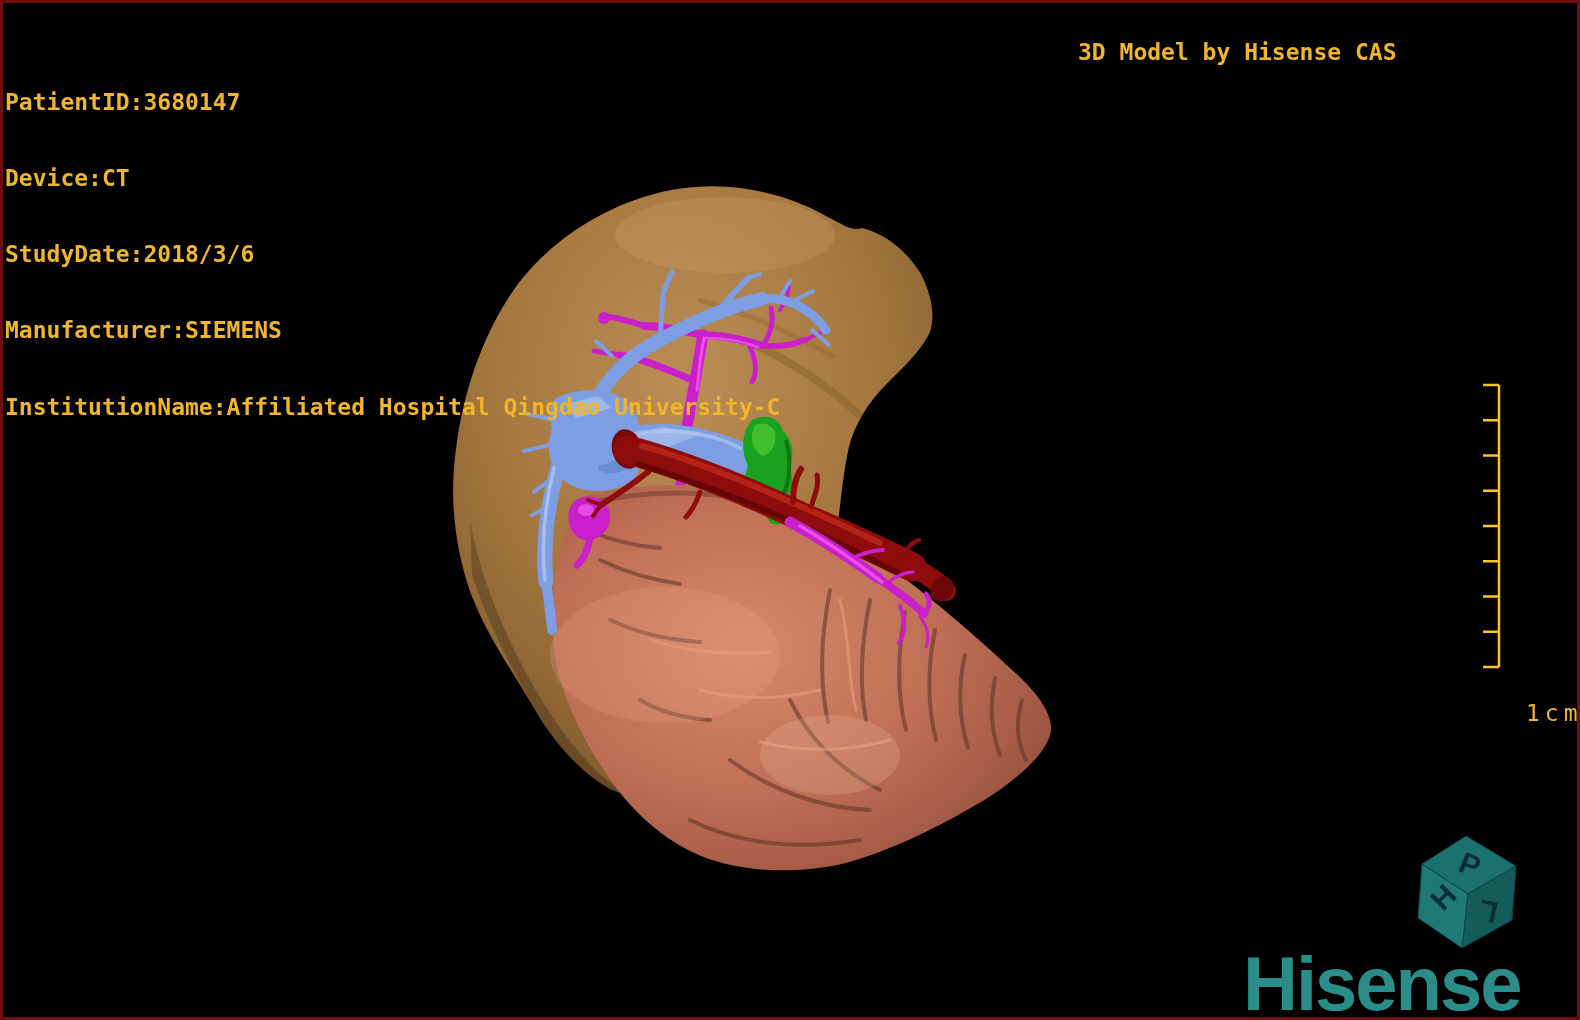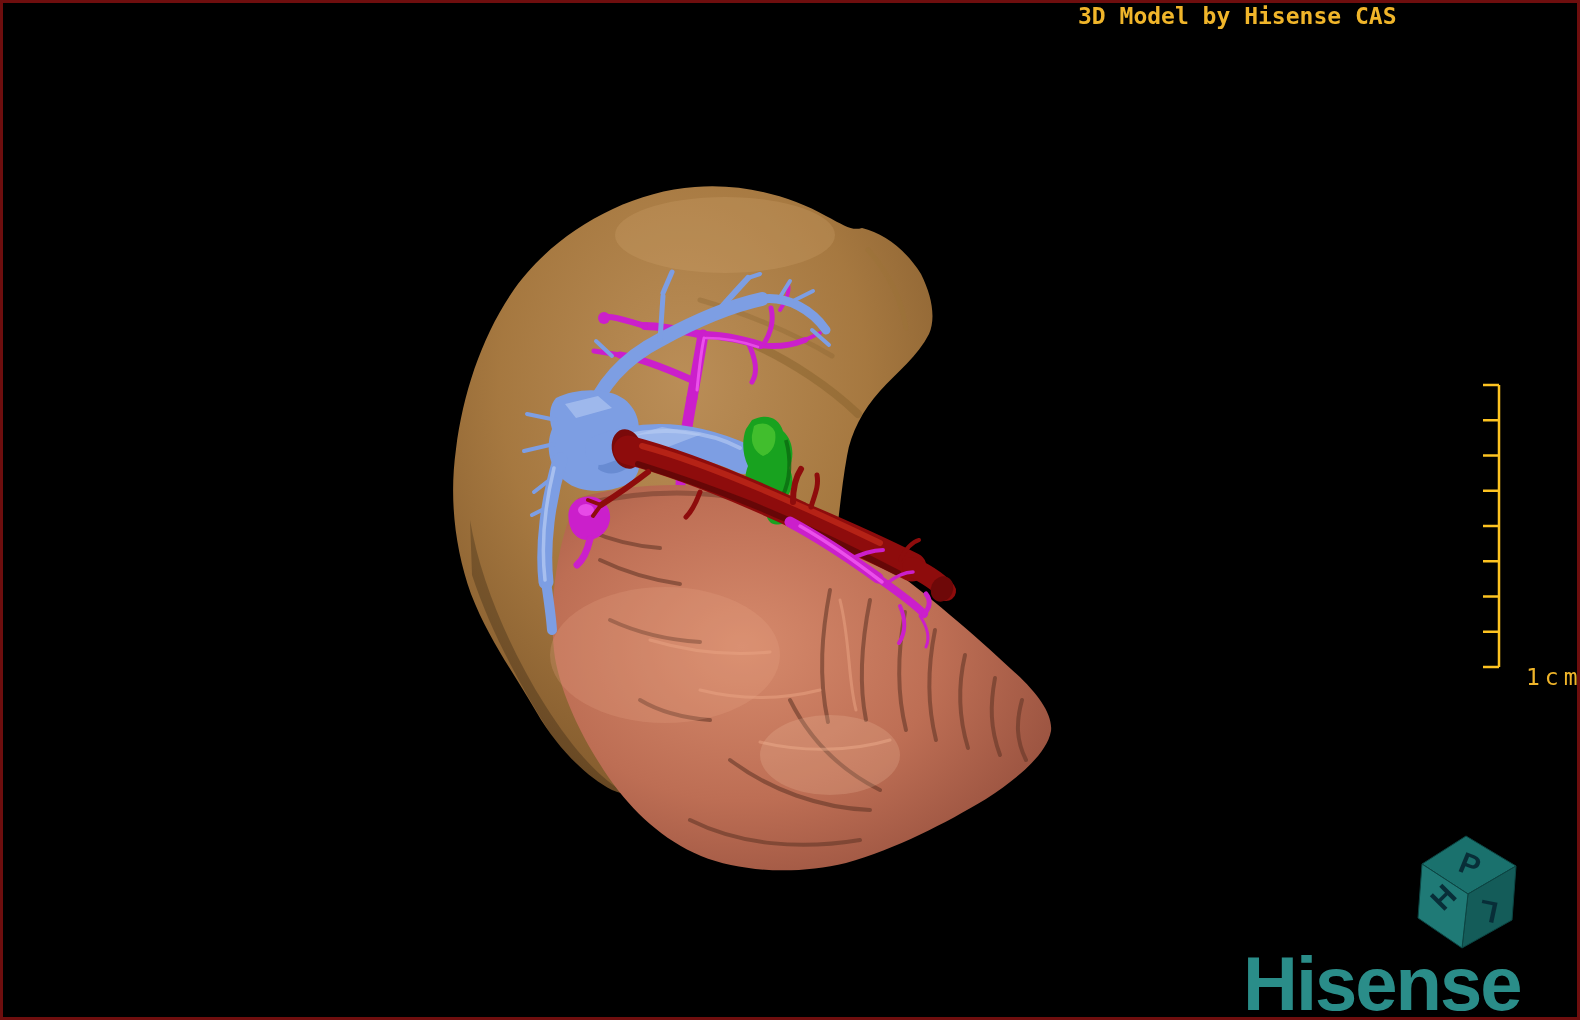--- a/index.html
+++ b/index.html
@@ -6,21 +6,21 @@
   .stage{
     position:relative;width:1580px;height:1020px;background:#000;
     overflow:hidden;font-family:"DejaVu Sans Mono","Liberation Mono",monospace;
   }
   .frame{
     position:absolute;inset:0;border:3px solid #6e0e0e;box-sizing:border-box;
     pointer-events:none;z-index:40;
   }
   .overlay-text{
     position:absolute;color:#f0b52a;font-size:23px;font-weight:bold;
-    white-space:pre;z-index:30;letter-spacing:0px;line-height:25.4px;
+    white-space:pre;z-index:30;letter-spacing:0px;line-height:25.4px;margin-top:36px;
   }
   #patient-info{left:5px;top:3px;}
   #watermark{left:1078px;top:4px;}
   #liver-volume{left:5px;top:974px;}
   #scalebar-svg{position:absolute;left:1470px;top:378px;z-index:30;}
   #scalebar-label{left:1526px;top:665px;letter-spacing:5px;font-weight:normal;}
   #cube-svg{position:absolute;left:1405px;top:823px;z-index:30;}
   .cube-letter{font-family:"Liberation Sans",sans-serif;font-weight:bold;font-size:30px;}
   #logo{
     position:absolute;left:1243px;top:940px;z-index:31;
@@ -226,20 +226,27 @@
       <path stroke-width="8" d="M 878,578 C 898,592 915,604 924,614"></path>
       <path stroke-width="5" d="M 924,614 C 930,608 931,600 926,594"></path>
       <path stroke-width="4" d="M 848,560 C 862,554 872,550 883,550"></path>
       <path stroke-width="3.5" d="M 886,584 C 896,576 904,572 913,572"></path>
       <path stroke-width="4" d="M 900,606 C 906,620 906,632 899,643"></path>
       <path stroke-width="3" d="M 920,616 C 928,628 930,638 926,647"></path>
       <path stroke="#f25df2" stroke-width="3.5" opacity="0.8" d="M 800,526 C 828,542 856,562 882,582"></path>
     </g>
   </svg>
 
+  <div id="patient-info" class="overlay-text">
+    <div>PatientID:3680147</div>
+    <div>Device:CT</div>
+    <div>StudyDate:2018/3/6</div>
+    <div>Manufacturer:SIEMENS</div>
+    <div>InstitutionName:Affiliated Hospital Qingdao University-C</div>
+  </div>
 
   <div id="watermark" class="overlay-text">3D Model by Hisense CAS</div>
 
 
   <svg id="scalebar-svg" width="60" height="300" viewBox="0 0 60 300">
     <g id="tick-group" stroke-width="2.5" stroke="#fdc321">
         <line x1="13" x2="29" y1="7" y2="7"></line>
         <line x1="13" x2="29" y1="42.25" y2="42.25"></line>
         <line x1="13" x2="29" y1="77.5" y2="77.5"></line>
         <line x1="13" x2="29" y1="112.75" y2="112.75"></line>

